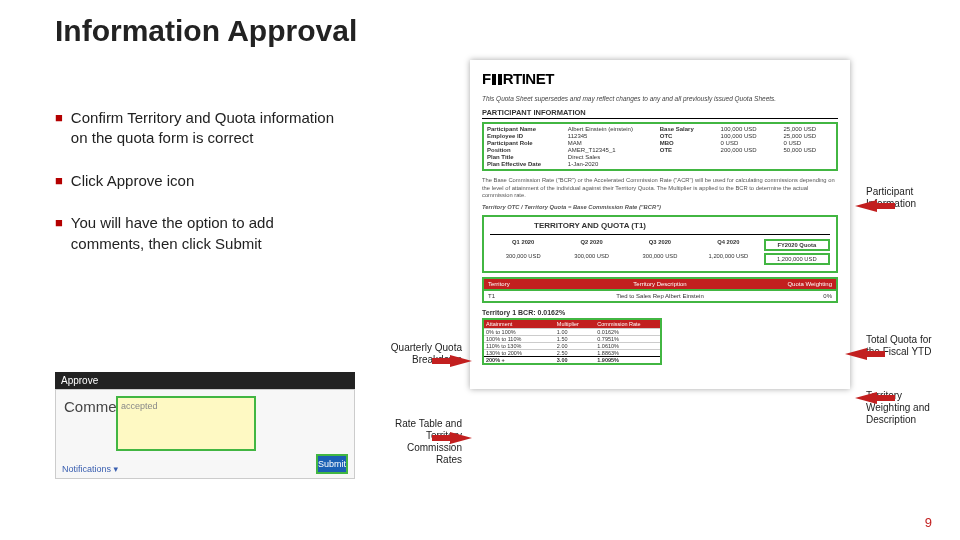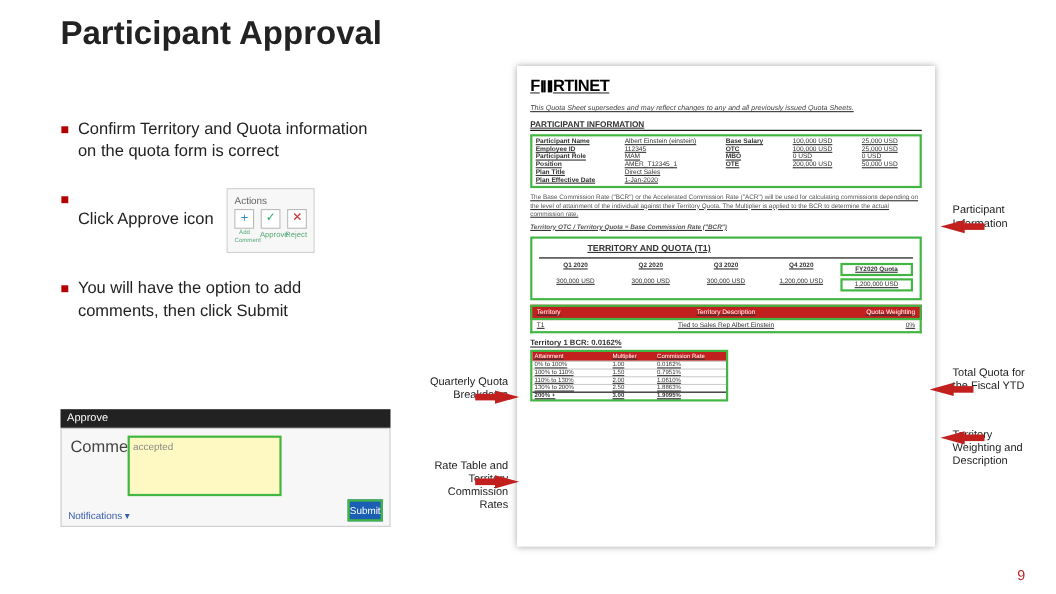--- a/index.html
+++ b/index.html
@@ -101,27 +101,26 @@
     padding: 3px 0;
     border: 2px solid #42b642;
   }
 
   
   .doc {
     position: absolute;
     left: 470px;
     top: 60px;
     width: 380px;
-    height: 437px;
+    height: 329px;
     background: #fff;
     box-shadow: 0 0 6px rgba(0,0,0,0.35);
     padding: 10px 12px;
     font-size: 7px;
     color: #333;
-    text-decoration: underline;
   }
   .doc .head { display: flex; justify-content: space-between; align-items: flex-start; margin-bottom: 8px;}
   .doc .logo { font-size: 15px; font-weight: 800; letter-spacing: -0.5px; color: #000; }
   .doc .meta { text-align: right; font-size: 7px; }
   .doc .meta .ttl { font-weight: 700; font-size: 8px; }
   .doc .meta .rel { color: #c21f1f; font-weight: 700; margin-top: 4px;}
   .doc .note { font-style: italic; font-size: 6.5px; color: #444; margin-bottom: 6px;}
   .doc .sec-hdr { font-weight: 700; font-size: 7.5px; border-bottom: 1px solid #000; padding-bottom: 1px; margin: 4px 0 3px 0; }
   .doc .pinfo {
     display: grid;
@@ -229,44 +228,31 @@
     position: absolute;
     right: 28px;
     bottom: 10px;
     color: #c21f1f;
     font-size: 13px;
   }
 </style>
 </head>
 <body>
 
-<div class="title">Participant Approval</div>
+<div class="title">Information Approval</div>
 
 <div class="bullets">
   <div class="bullet">
     <span class="sq">■</span>
     <span>Confirm Territory and Quota information on the quota form is correct</span>
   </div>
   <div class="bullet">
     <span class="sq">■</span>
     <div class="flex-row">
       <span>Click Approve icon</span>
-      <div class="actions-box">
-        <div class="hdr">Actions</div>
-        <div class="icons">
-          <div class="ic add">＋</div>
-          <div class="ic">✓</div>
-          <div class="ic rej">✕</div>
-        </div>
-        <div class="lbls">
-          <span style="font-size:5.5px">Add Comment</span>
-          <span>Approve</span>
-          <span>Reject</span>
-        </div>
-      </div>
     </div>
   </div>
   <div class="bullet">
     <span class="sq">■</span>
     <span>You will have the option to add comments, then click Submit</span>
   </div>
 </div>
 
 <div class="approve-panel">
   <div class="approve-bar">Approve</div>

